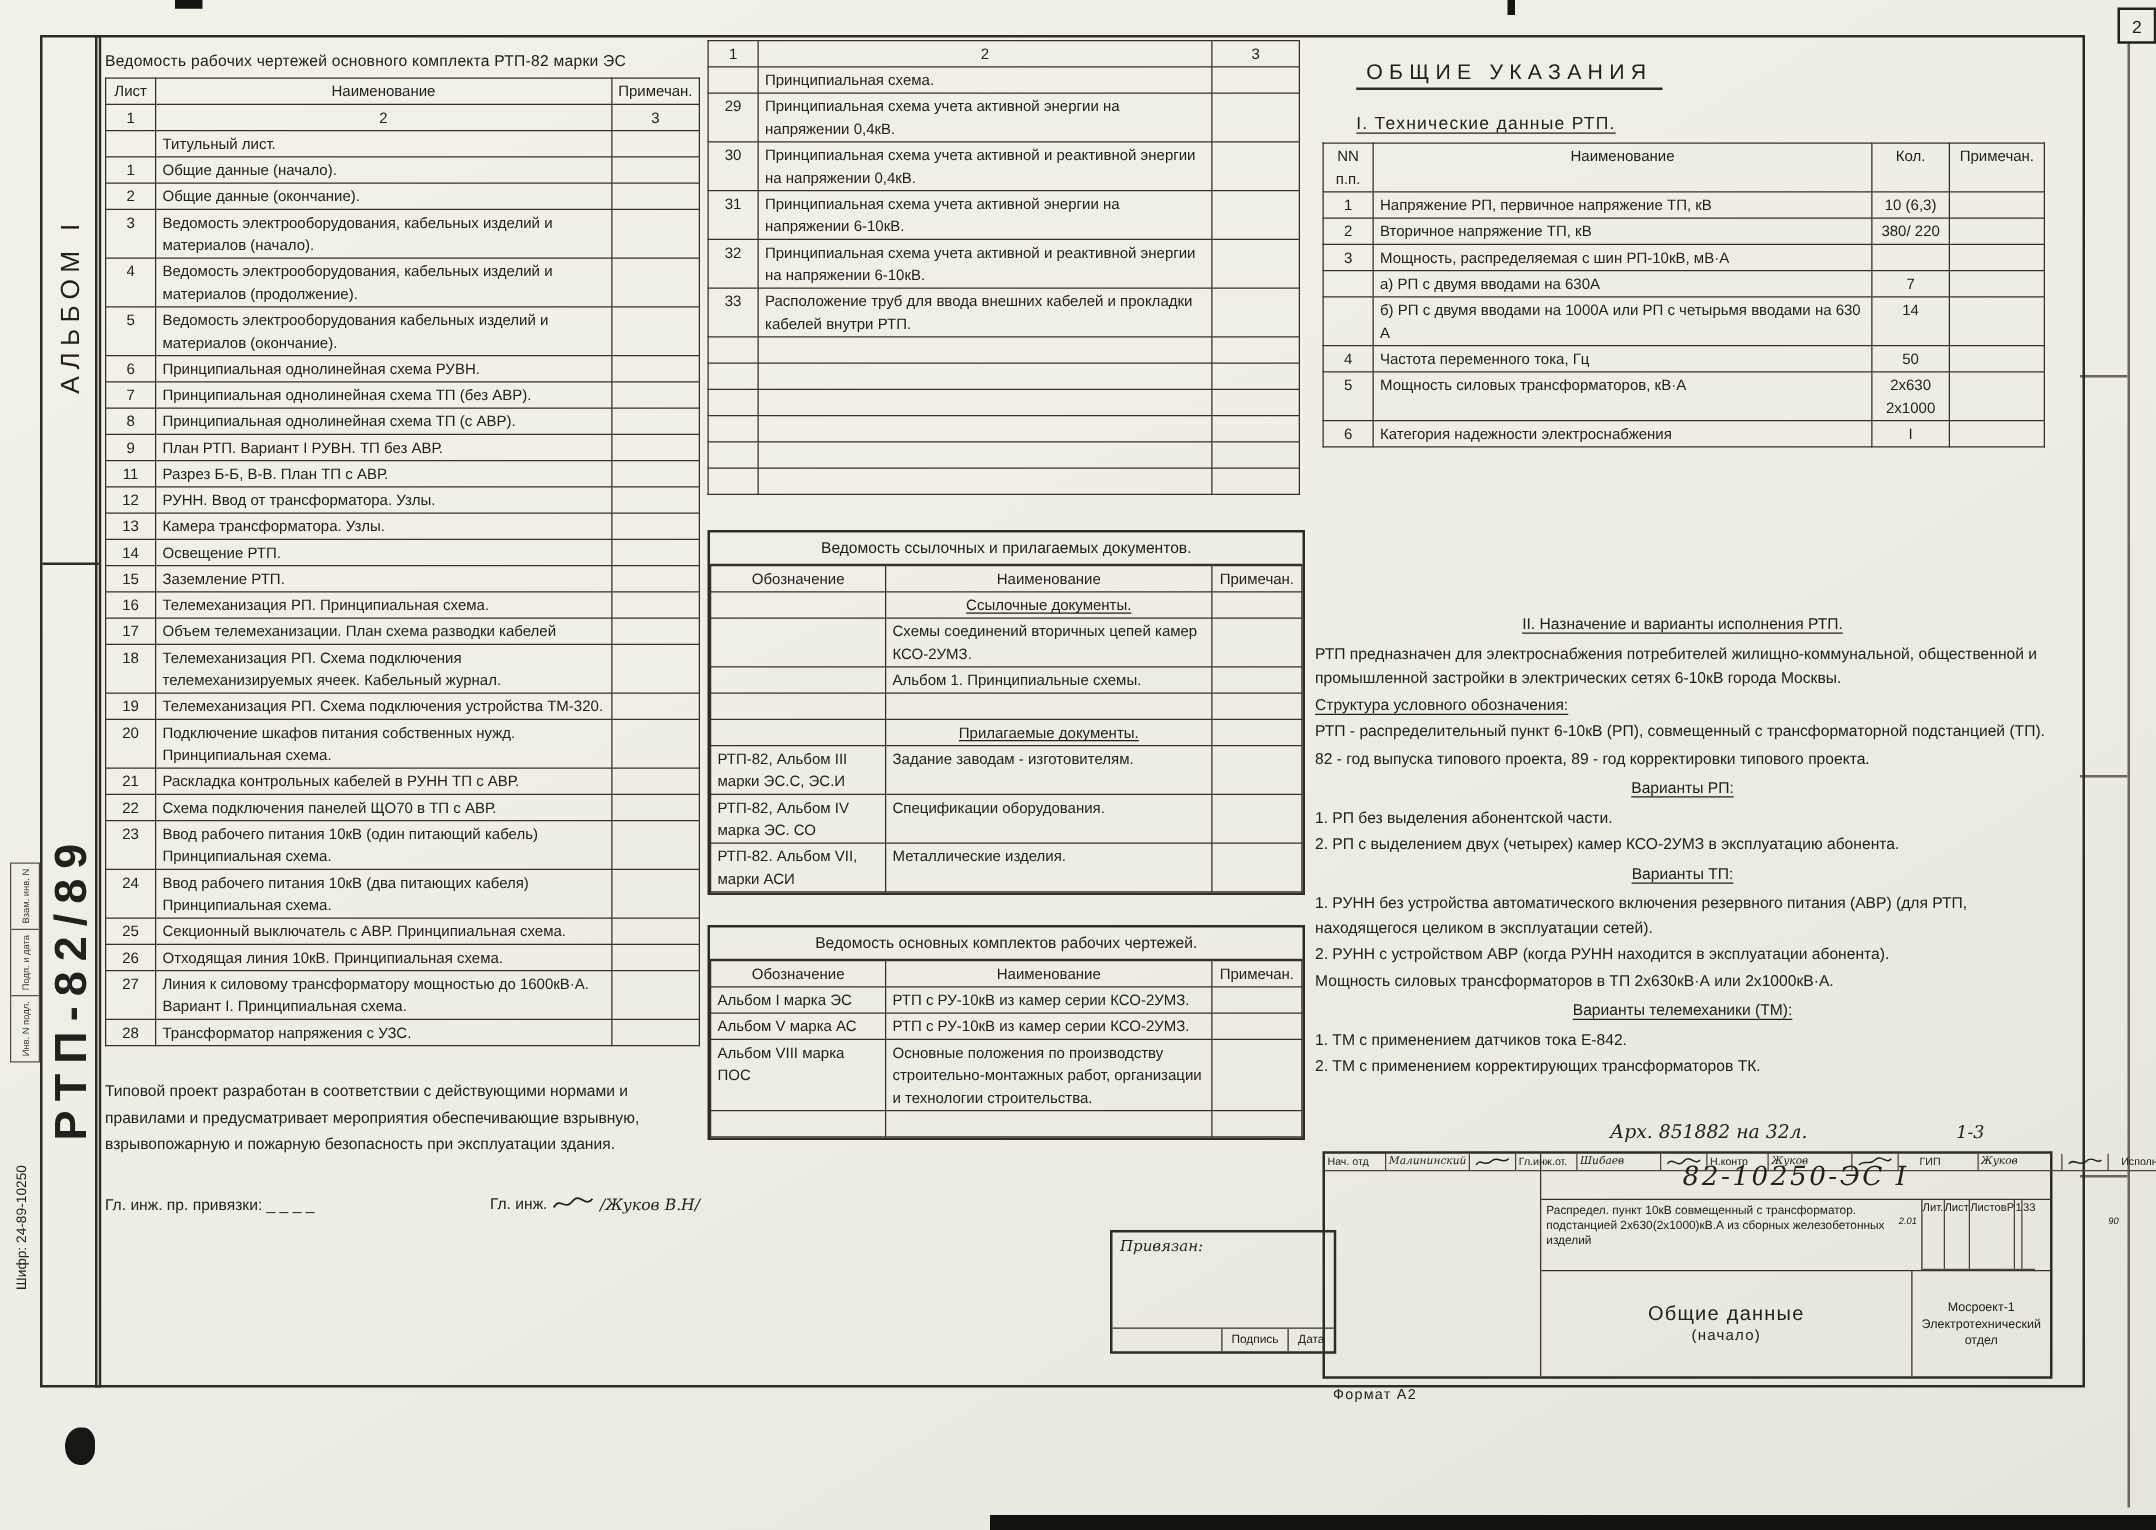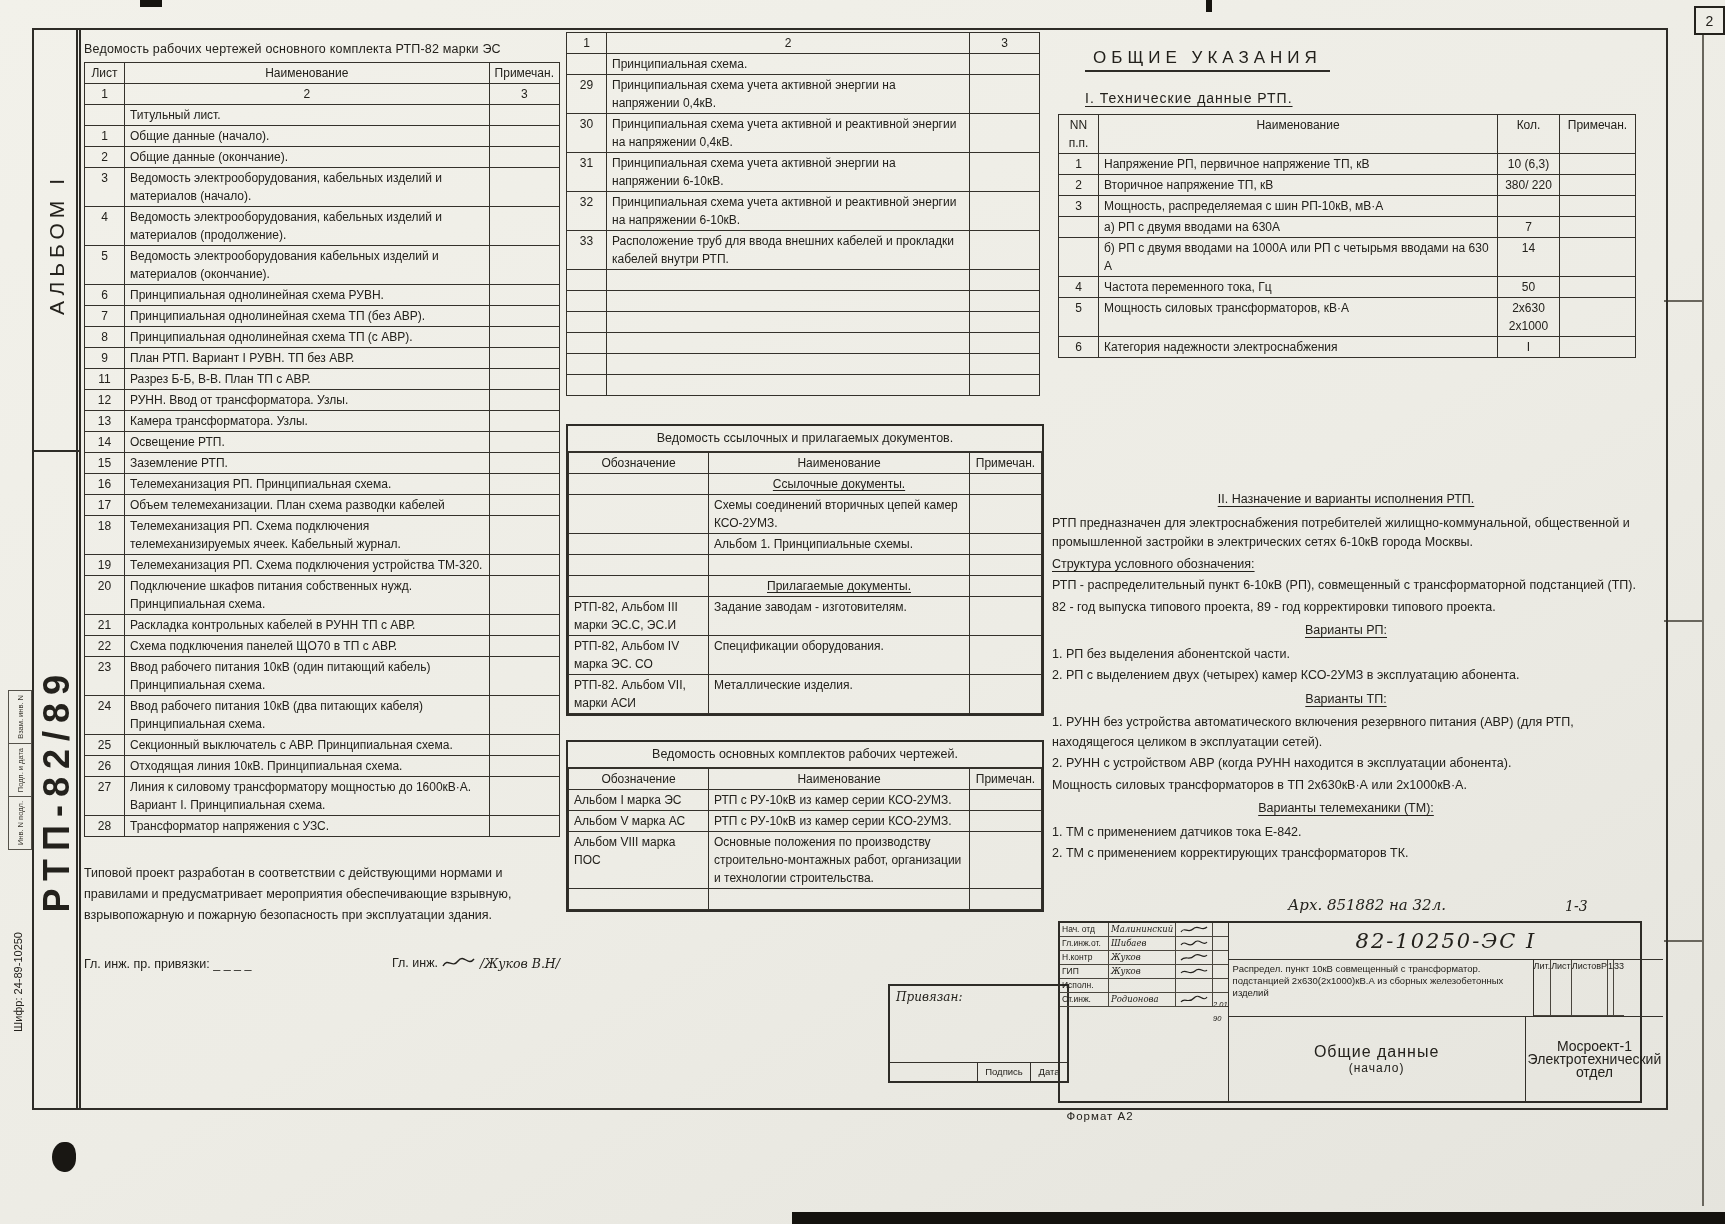--- a/index.html
+++ b/index.html
@@ -73,40 +73,40 @@
   .tech th{font-size:10.5px;line-height:12px;padding:2px;}
   .sec2{position:absolute;left:1052px;top:486px;width:588px;font-size:12.5px;}
   .para{line-height:19.5px;margin-bottom:2px;}
   .para-center{text-align:center;margin:4px 0;}
   .para-underline{text-decoration:underline;text-underline-offset:3px;}
   
   .hand{font-family:"DejaVu Serif",serif;font-style:italic;}
   .arch{position:absolute;left:1288px;top:896px;font-size:15px;}
   .arch-pages{position:absolute;left:1565px;top:898px;font-size:14px;}
   .title-block{position:absolute;left:1058px;top:921px;width:580px;height:178px;border:2.5px solid #2e2c27;display:flex;background:transparent;}
-  .tb-left{width:172px;border-right:1.5px solid #34312b;display:flex;flex-direction:column;}
+  .tb-left{width:172px;border-right:1.5px solid #34312b;display:flex;}
   .tb-row{display:flex;border-bottom:1px solid #4a463e;height:13px;font-size:8.5px;line-height:12px;}
   .tb-role{width:46px;padding-left:2px;border-right:1px solid #4a463e;overflow:hidden;}
   .tb-name{width:64px;padding-left:2px;border-right:1px solid #4a463e;overflow:hidden;font-family:"DejaVu Serif",serif;font-style:italic;}
   .tb-sig{width:36px;border-right:1px solid #4a463e;display:flex;align-items:center;justify-content:center;}
   .tb-date{flex:1;font-size:7.5px;font-family:Liberation Sans, sans-serif;font-style:italic;text-align:left;margin-top:48px;}
   .tb-left-fill{flex:1;}
   .tb-right{flex:1;display:flex;flex-direction:column;}
   .tb-docnum{height:36px;border-bottom:1.5px solid #34312b;display:flex;align-items:center;justify-content:center;font-size:21px;letter-spacing:2px;}
   .tb-mid{height:56px;border-bottom:1.5px solid #34312b;display:flex;}
   .tb-desc{width:296px;border-right:1.5px solid #34312b;font-size:9.5px;line-height:12px;padding:3px 4px;}
   .tb-lit{flex:1;display:flex;flex-direction:row;font-size:9px;}
   .tb-lit-row{display:flex;border-bottom:1px solid #4a463e;}
   .tb-lit-row span{flex:1;text-align:center;border-right:1px solid #4a463e;padding:1px 0;}
   .tb-lit-row span:last-child{border-right:none;}
   .tb-lit-fill{flex:1;}
   .tb-bottom{flex:1;display:flex;}
   .tb-sheet-title{width:296px;border-right:1.5px solid #34312b;display:flex;flex-direction:column;align-items:center;justify-content:center;font-size:16px;letter-spacing:1px;}
   .tb-sheet-title .sub{font-size:12px;}
-  .tb-org{flex:1;display:flex;flex-direction:column;align-items:center;justify-content:center;text-align:center;font-size:14px;line-height:13px;padding:2px;}
+  .tb-org{flex:1;display:flex;flex-direction:column;align-items:center;justify-content:center;text-align:center;font-size:10px;line-height:13px;padding:2px;}
   .format{position:absolute;left:1000px;top:1110px;width:200px;text-align:center;font-size:11.5px;letter-spacing:1px;}
 </style>
 </head>
 <body>
 
 <div class="sheet">
 
   <div class="bar-bottom"></div>
   <div class="blob"></div>
   <div class="mark-a"></div>

